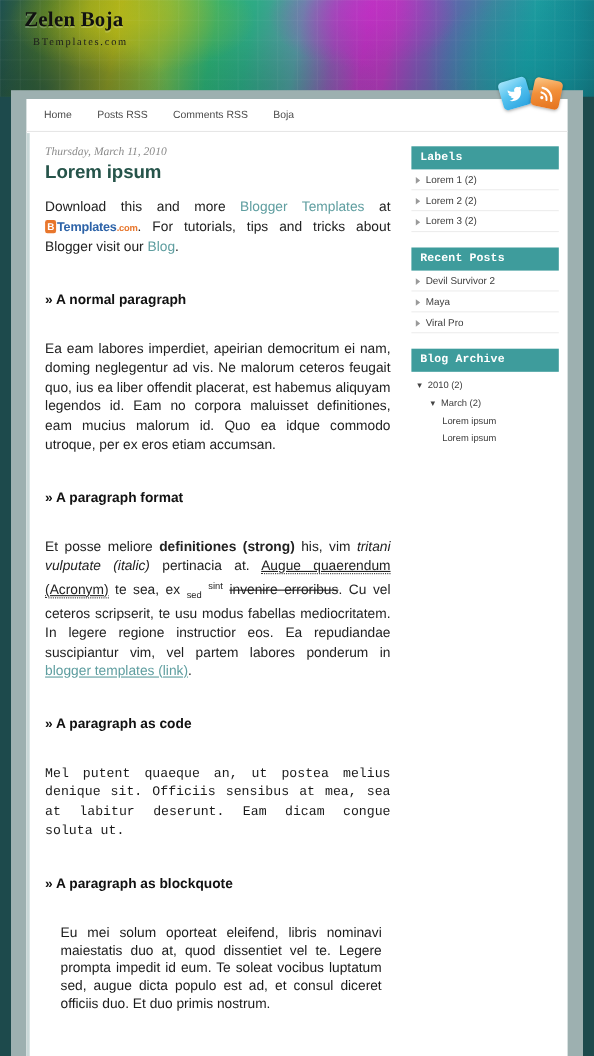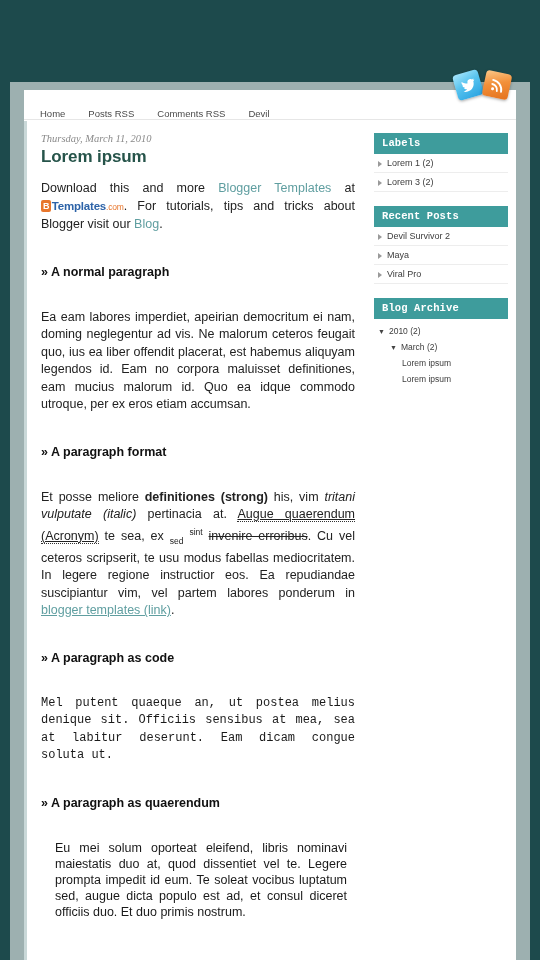--- a/index.html
+++ b/index.html
@@ -129,21 +129,21 @@
     background: #ffffff;
   }
 
   
   #nav {
     position: absolute;
     left: 0; top: 0;
     width: 492px; height: 30px;
     border-bottom: 1px solid #e6e6e6;
     display: flex;
-    align-items: flex-end;
+    align-items: center;
     padding-left: 16px;
   }
   .nav-item {
     font-size: 9.5px;
     color: #4a4a4a;
     margin-right: 23px;
     text-decoration: none;
     white-space: nowrap;
     cursor: pointer;
   }
@@ -215,21 +215,21 @@
     font-size: 9px;
     font-weight: bold;
     line-height: 10px;
     padding: 1px 2px 1px 2px;
     border-radius: 2px;
     margin-right: .5px;
     position: relative;
     top: -1px;
   }
   .bt-t { color: #2d63a8; }
-  .bt-com { color: #e8762c; font-size: 8.5px; font-weight: normal; }
+  .bt-com { color: #e8762c; font-size: 8.5px; font-weight: bold; }
 
   
   .sec-head {
     font-size: 12.5px;
     font-weight: bold;
     color: #111;
     margin: 31px 0 0 0;
   }
 
   .spacer-lg { height: 30px; }
@@ -301,20 +301,28 @@
   .arch .lvl2 { padding-left: 16px; }
   .arch .lvl3 { padding-left: 28px; }
   .tri { color: #444; font-size: 7px; margin-right: 4px; }
   .arch a { color: #3c3c3c; text-decoration: none; cursor: pointer; }
 </style>
 </head>
 <body>
 
 <div id="page">
 
+  <div id="header">
+    <div class="hdr-grad"></div>
+    <div class="hdr-grad2"></div>
+    <div class="hdr-grid"></div>
+    <div class="hdr-vig"></div>
+    <h1 id="blog-title">Zelen Boja</h1>
+    <p id="blog-desc">BTemplates.com</p>
+  </div>
 
   <div id="social">
     <div class="social-ico ico-twitter">
       <svg width="15" height="15" viewBox="0 0 24 24" aria-hidden="true">
         <path fill="#ffffff" d="M23 4.9c-.8.4-1.7.6-2.6.8 1-.6 1.7-1.5 2-2.6-.9.5-1.9.9-3 1.1C18.6 3.3 17.4 2.8 16 2.8c-2.5 0-4.6 2-4.6 4.6 0 .4 0 .7.1 1C7.8 8.2 4.7 6.5 2.6 3.9c-.4.7-.6 1.5-.6 2.3 0 1.6.8 3 2 3.8-.7 0-1.4-.2-2-.6v.1c0 2.2 1.6 4 3.7 4.5-.4.1-.8.2-1.2.2-.3 0-.6 0-.9-.1.6 1.8 2.3 3.1 4.3 3.2-1.6 1.2-3.5 2-5.7 2H1c2 1.3 4.4 2 7 2 8.4 0 13-7 13-13v-.6c.9-.6 1.7-1.4 2.3-2.3z"></path>
       </svg>
     </div>
     <div class="social-ico ico-rss">
       <svg width="15" height="15" viewBox="0 0 24 24" aria-hidden="true">
         <circle cx="5.5" cy="18.5" r="2.4" fill="#ffffff"></circle>
@@ -324,21 +332,21 @@
     </div>
   </div>
 
   <div id="shell">
     <div id="shell-inner">
 
       <div id="nav">
         <a class="nav-item">Home</a>
         <a class="nav-item">Posts RSS</a>
         <a class="nav-item">Comments RSS</a>
-        <a class="nav-item">Devil</a>
+        <a class="nav-item">Boja</a>
       </div>
 
       <div id="body-cols">
 
         <div id="content">
 
           <p class="post-date">Thursday, March 11, 2010</p>
           <h2 class="post-title">Lorem ipsum</h2>
 
           <p class="post-body"><span>Download this and more </span><a class="inline-link">Blogger Templates</a><span> at </span><span class="bt-logo">
@@ -351,31 +359,32 @@
           <div class="spacer-lg"></div>
           <p class="post-body">Ea eam labores imperdiet, apeirian democritum ei nam, doming neglegentur ad vis. Ne malorum ceteros feugait quo, ius ea liber offendit placerat, est habemus aliquyam legendos id. Eam no corpora maluisset definitiones, eam mucius malorum id. Quo ea idque commodo utroque, per ex eros etiam accumsan.</p>
 
           <h3 class="sec-head">» A paragraph format</h3>
           <div class="spacer-lg"></div>
           <p class="post-body"><span>Et posse meliore </span><span class="fmt-strong">definitiones (strong)</span><span> his, vim </span><span class="fmt-italic">tritani vulputate (italic)</span><span> pertinacia at. </span><span class="fmt-acronym">Augue quaerendum (Acronym)</span><span> te sea, ex </span><span class="fmt-sub">sed</span><span> </span><span class="fmt-sup">sint</span><span> </span><span class="fmt-del">invenire erroribus</span><span>. Cu vel ceteros scripserit, te usu modus fabellas mediocritatem. In legere regione instructior eos. Ea repudiandae suscipiantur vim, vel partem labores ponderum in </span><a class="inline-link u">blogger templates (link)</a><span>.</span></p>
 
           <h3 class="sec-head">» A paragraph as code</h3>
           <pre class="post-code">Mel putent quaeque an, ut postea melius denique sit. Officiis sensibus at mea, sea at labitur deserunt. Eam dicam congue soluta ut.</pre>
 
-          <h3 class="sec-head">» A paragraph as quaerendum</h3>
+          <h3 class="sec-head">» A paragraph as blockquote</h3>
           <blockquote class="post-quote">Eu mei solum oporteat eleifend, libris nominavi maiestatis duo at, quod dissentiet vel te. Legere prompta impedit id eum. Te soleat vocibus luptatum sed, augue dicta populo est ad, et consul diceret officiis duo. Et duo primis nostrum.</blockquote>
 
         </div>
 
         <div id="sidebar">
 
           <div class="widget">
             <h4 class="widget-head">Labels</h4>
             <ul class="widget-list">
               <li>Lorem 1 (2)</li>
+              <li>Lorem 2 (2)</li>
               <li>Lorem 3 (2)</li>
             </ul>
           </div>
 
           <div class="widget">
             <h4 class="widget-head">Recent Posts</h4>
             <ul class="widget-list">
               <li>Devil Survivor 2</li>
               <li>Maya</li>
               <li>Viral Pro</li>

